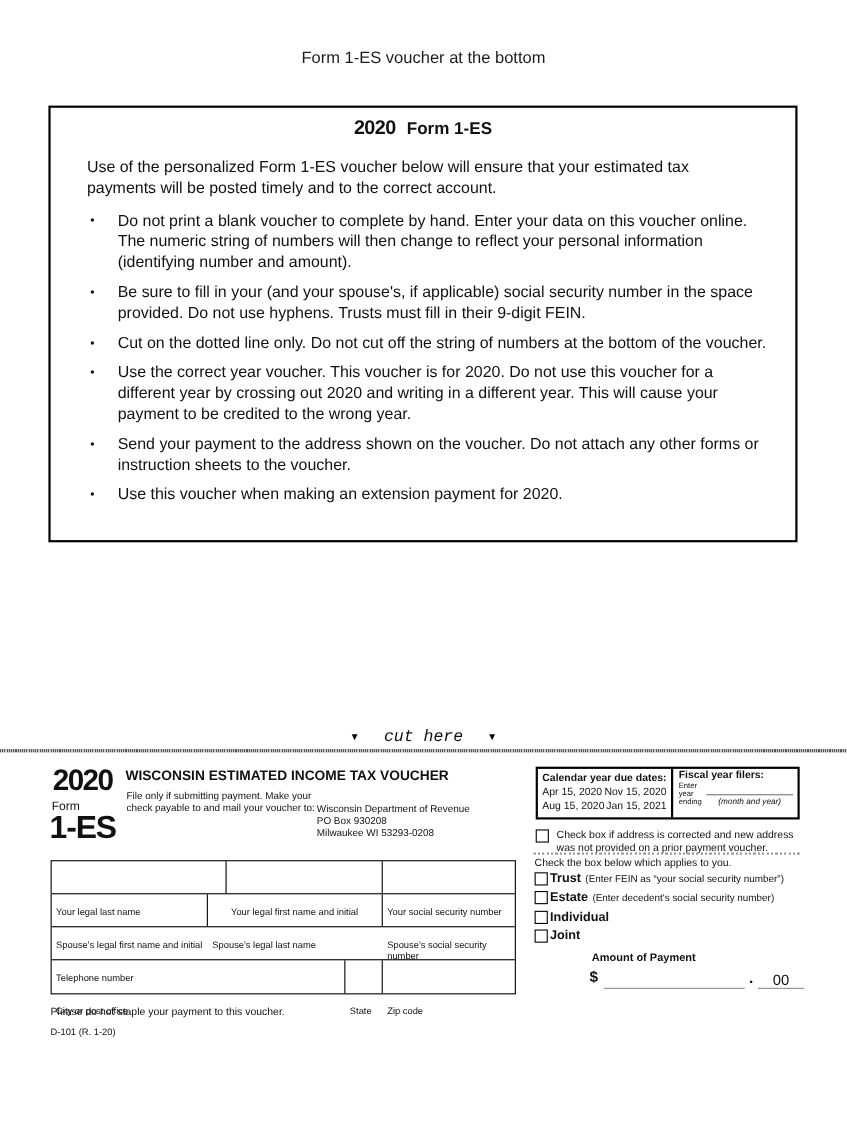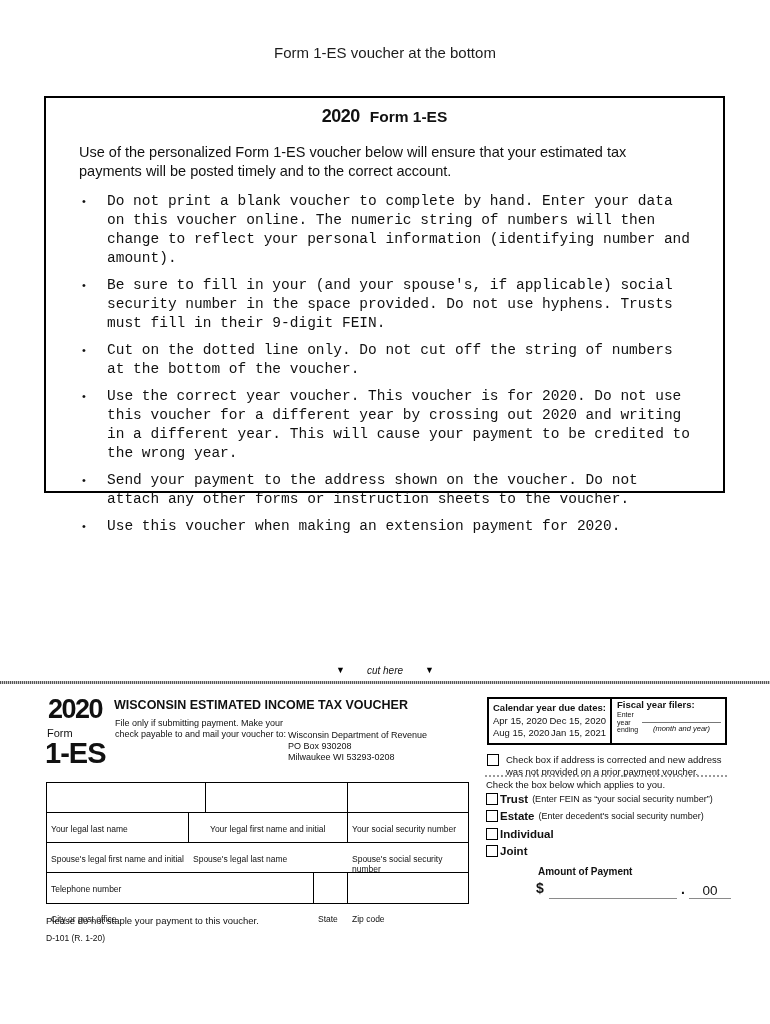--- a/index.html
+++ b/index.html
@@ -15,26 +15,26 @@
 
   
   .instr-box { left:44px; top:96px; width:681px; height:397px; border:2px solid #000; }
   .instr-head { width:100%; text-align:center; padding-top:8px; }
   .instr-head .y { font-size:18px; font-weight:bold; letter-spacing:-0.5px; }
   .instr-head .n { font-size:15.5px; font-weight:bold; margin-left:10px; }
   .intro { left:33px; top:45px; width:604px; font-size:14.5px; line-height:19px; }
   .bullets { left:36px; top:94px; width:616px; }
   .bullet { display:flex; margin-bottom:8px; }
   .bullet .dot { width:25px; flex:none; font-size:11px; line-height:18px; }
-  .bullet .btext { flex:1; font-size:14.5px; line-height:19px;font-family:Liberation Mono, monospace; }
+  .bullet .btext { flex:1; font-size:14.5px; line-height:19px; }
 
   
   .cut-marker { top:663px; left:0; width:100%; height:14px; display:flex; justify-content:center; align-items:center; gap:22px; }
   .cut-arrow { font-size:9px; line-height:10px; color:#000; }
-  .cut-label { font-size:10px; font-style:italic; color:#111; }
+  .cut-label { font-size:15px; font-style:italic; color:#111;font-family:Liberation Mono, monospace; }
   .cut-line { top:681px; left:0; width:770px; height:3px;
     background:repeating-linear-gradient(90deg,#555 0 1px,#c9c9c9 1px 2px); }
 
   
   .v-year { left:48px; top:694px; font-size:27px; font-weight:bold; letter-spacing:-1.5px; }
   .v-form-word { left:47px; top:727px; font-size:11px; }
   .v-form-num { left:45px; top:737px; font-size:29px; font-weight:bold; letter-spacing:-1px; }
   .v-title { left:114px; top:698px; font-size:12.5px; font-weight:bold; }
   .v-filenote { left:115px; top:718px; font-size:9px; line-height:11px; }
   .v-mailaddr { left:288px; top:730px; font-size:9px; line-height:11px; }
@@ -146,21 +146,21 @@
     <div>Wisconsin Department of Revenue</div>
     <div>PO Box 930208</div>
     <div>Milwaukee WI  53293-0208</div>
   </div>
 
   <div class="abs due-box">
     <div class="due-left">
       <div class="due-title">Calendar year due dates:</div>
       <div class="due-row">
         <span>Apr 15, 2020</span>
-        <span>Dec 15, 2020</span>
+        <span>Nov 15, 2020</span>
       </div>
       <div class="due-row">
         <span>Aug 15, 2020</span>
         <span>Jan 15, 2021</span>
       </div>
     </div>
     <div class="due-right">
       <div class="fy-title">Fiscal year filers:</div>
       <div class="fy-row">
         <div class="fy-words">

